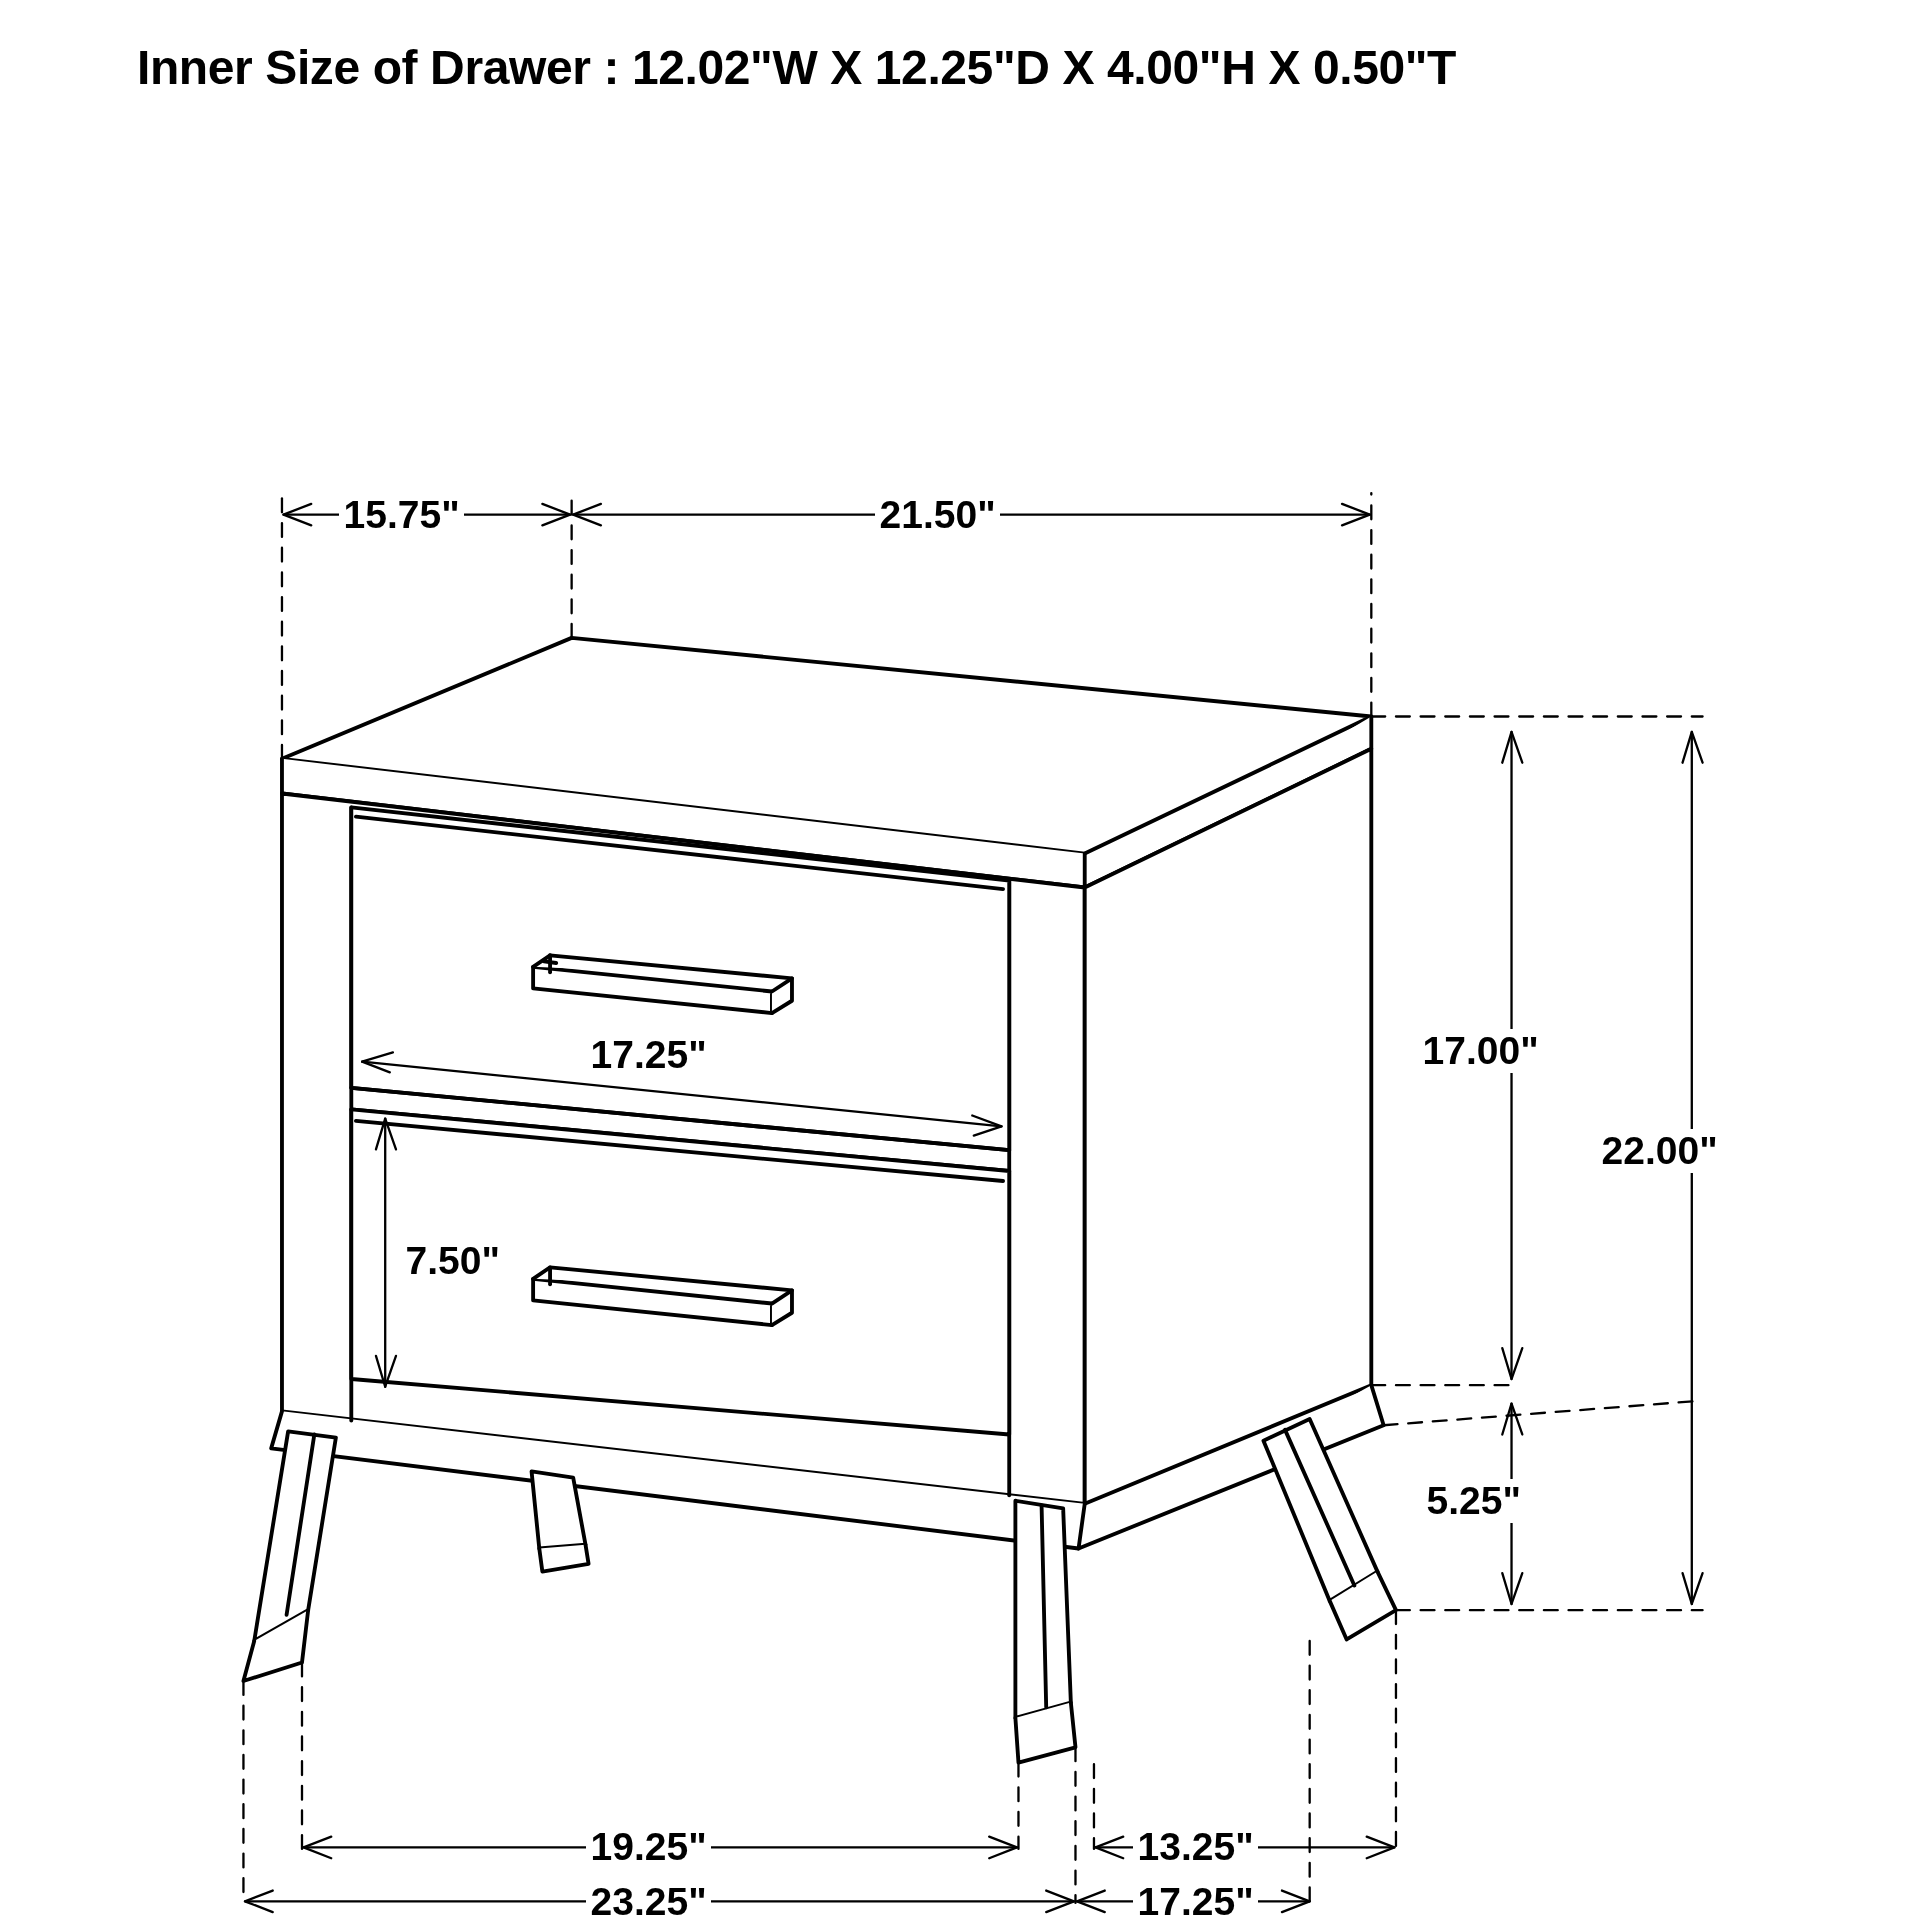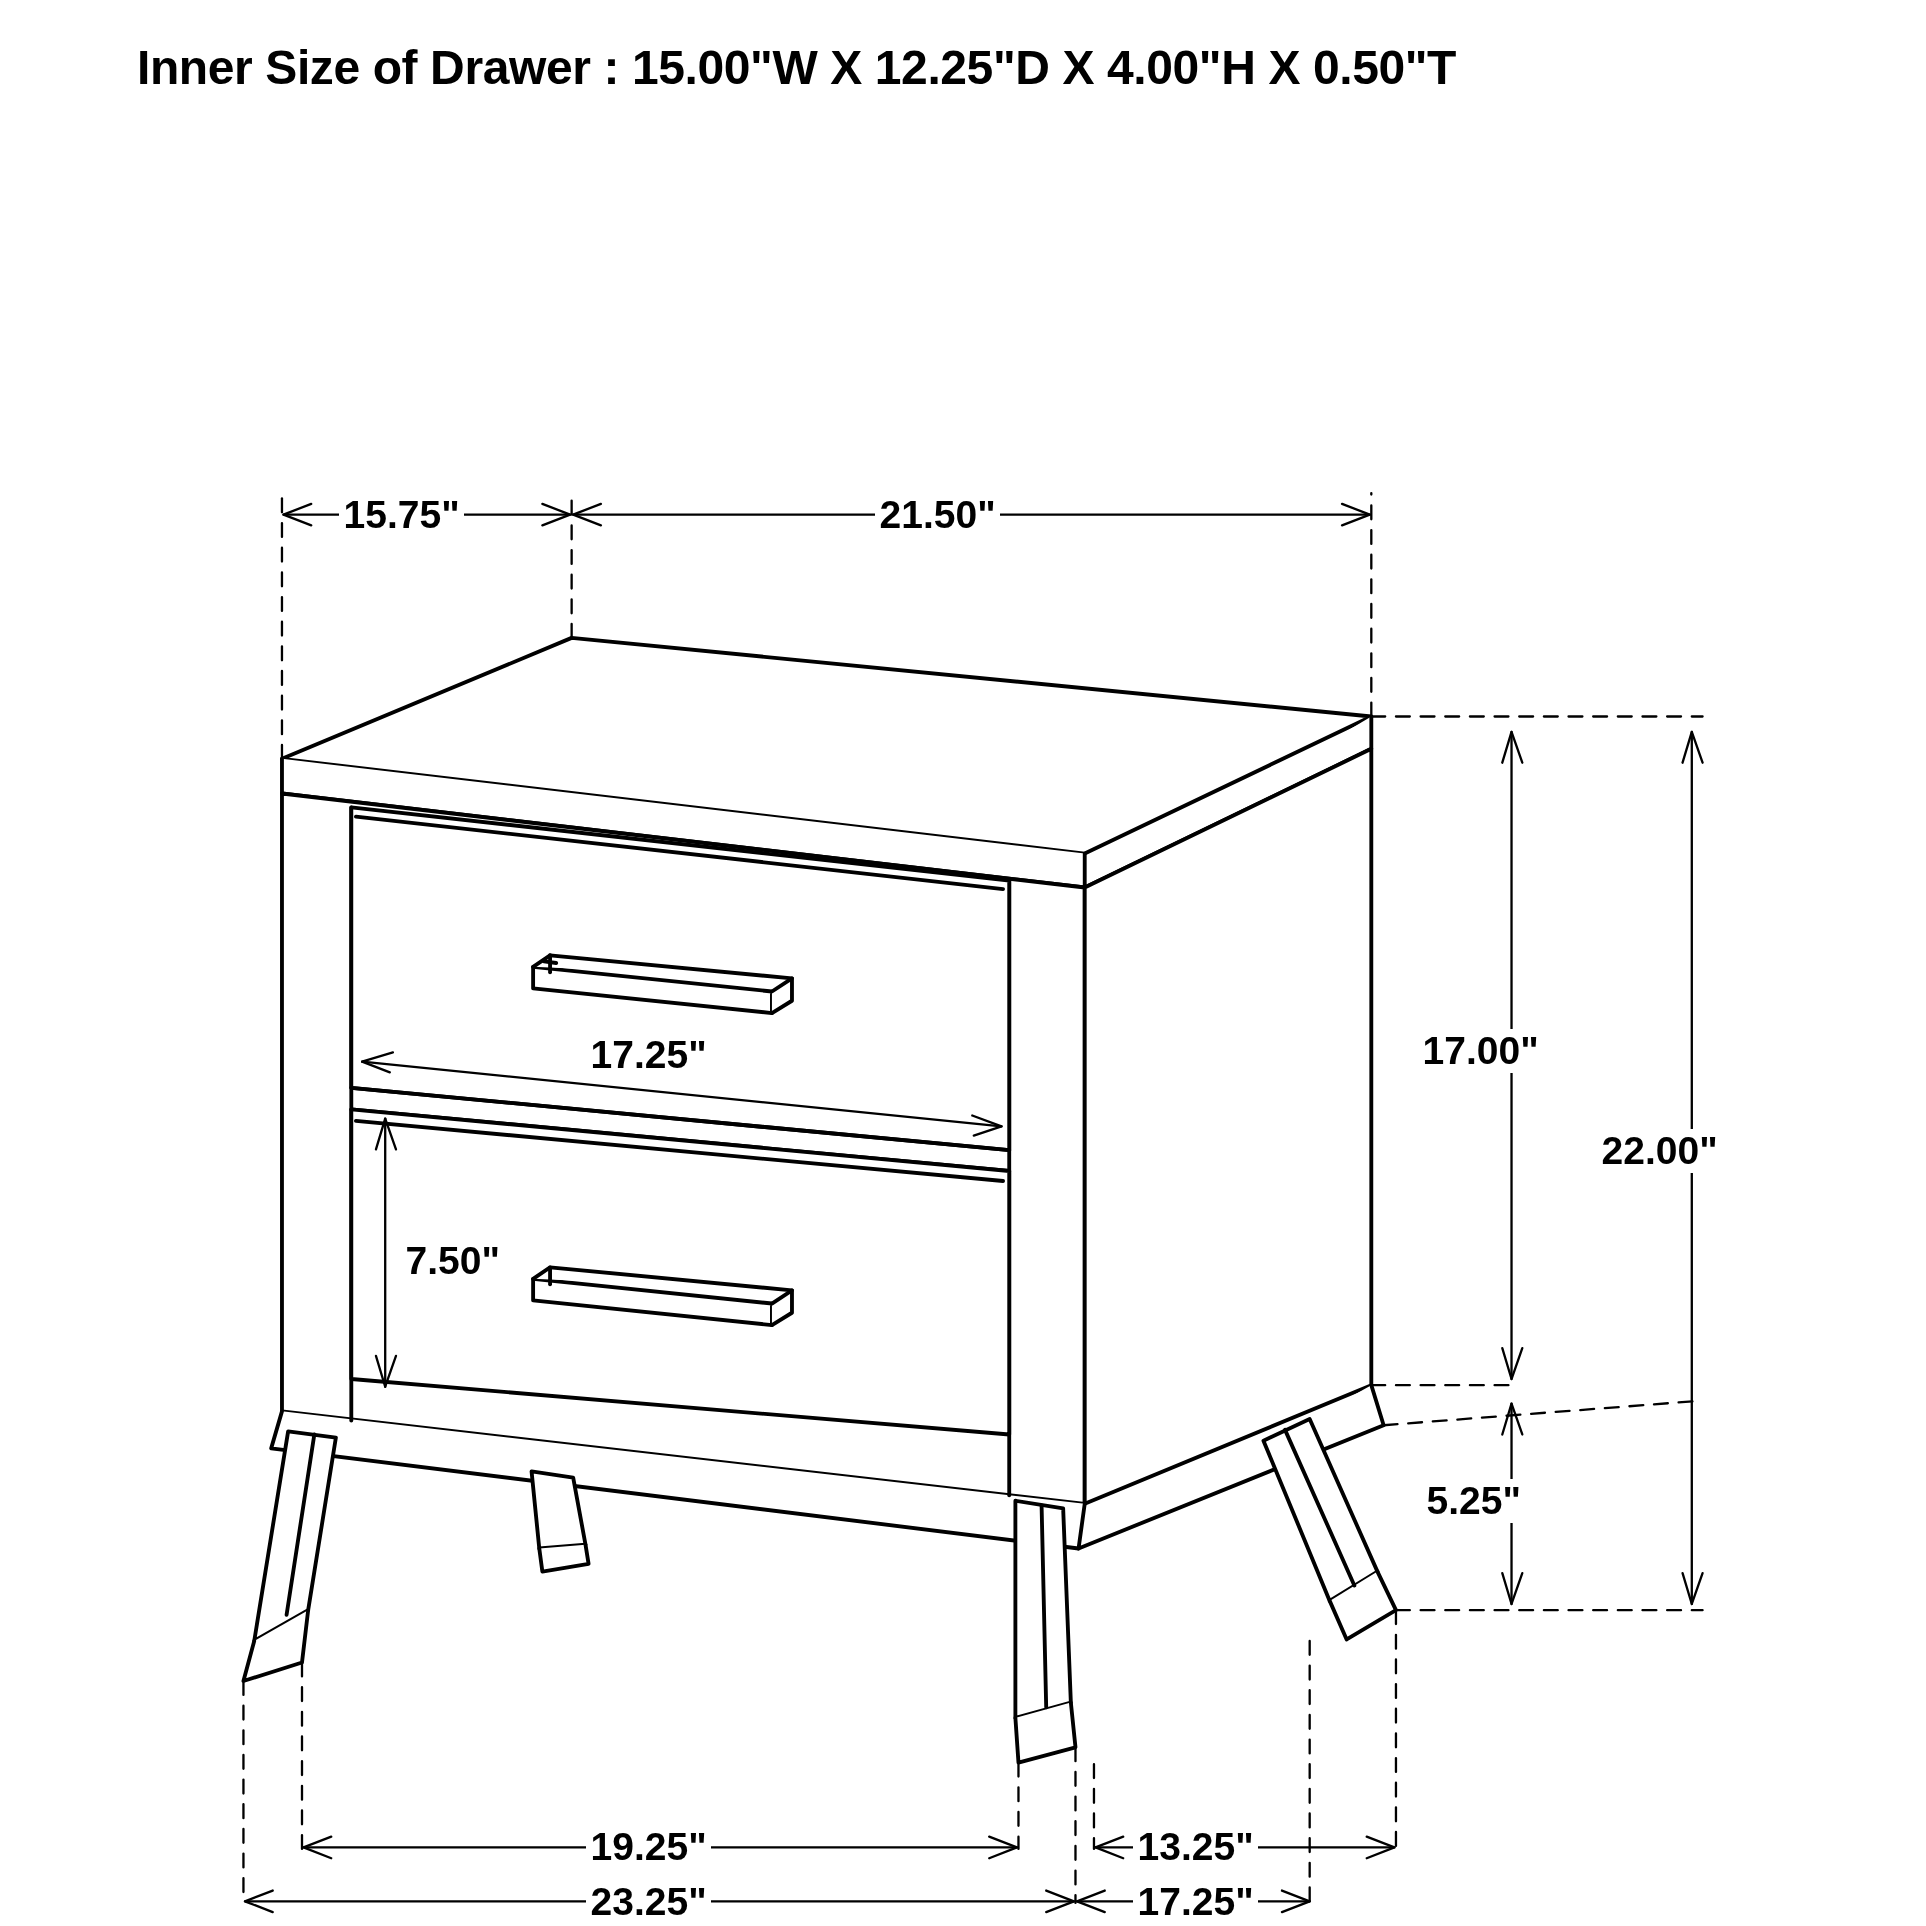--- a/index.html
+++ b/index.html
@@ -43,21 +43,21 @@
     white-space: nowrap;
     background: #ffffff;
     padding: 0 4.6px;
   }
 </style>
 </head>
 <body>
 
 <div id="page">
 
-  <div id="title">Inner Size of Drawer : 15.00"W X 12.25"D X 4.00"H X 0.50"T</div>
+  <div id="title">Inner Size of Drawer : 12.02"W X 12.25"D X 4.00"H X 0.50"T</div>
 
   <svg id="drawing" viewBox="0 0 2500 2500">
     <g fill="none" stroke="#000000" stroke-width="5" stroke-linejoin="round" stroke-linecap="round">
 
       <g>
         <path d="M 366,985 L 742,828 L 1780,930 L 1408,1108 Z" fill="#ffffff"></path>
       </g>
 
       <g>
         <path d="M 366,985 L 366,1030 L 1408,1152 L 1408,1108" fill="#ffffff"></path>

